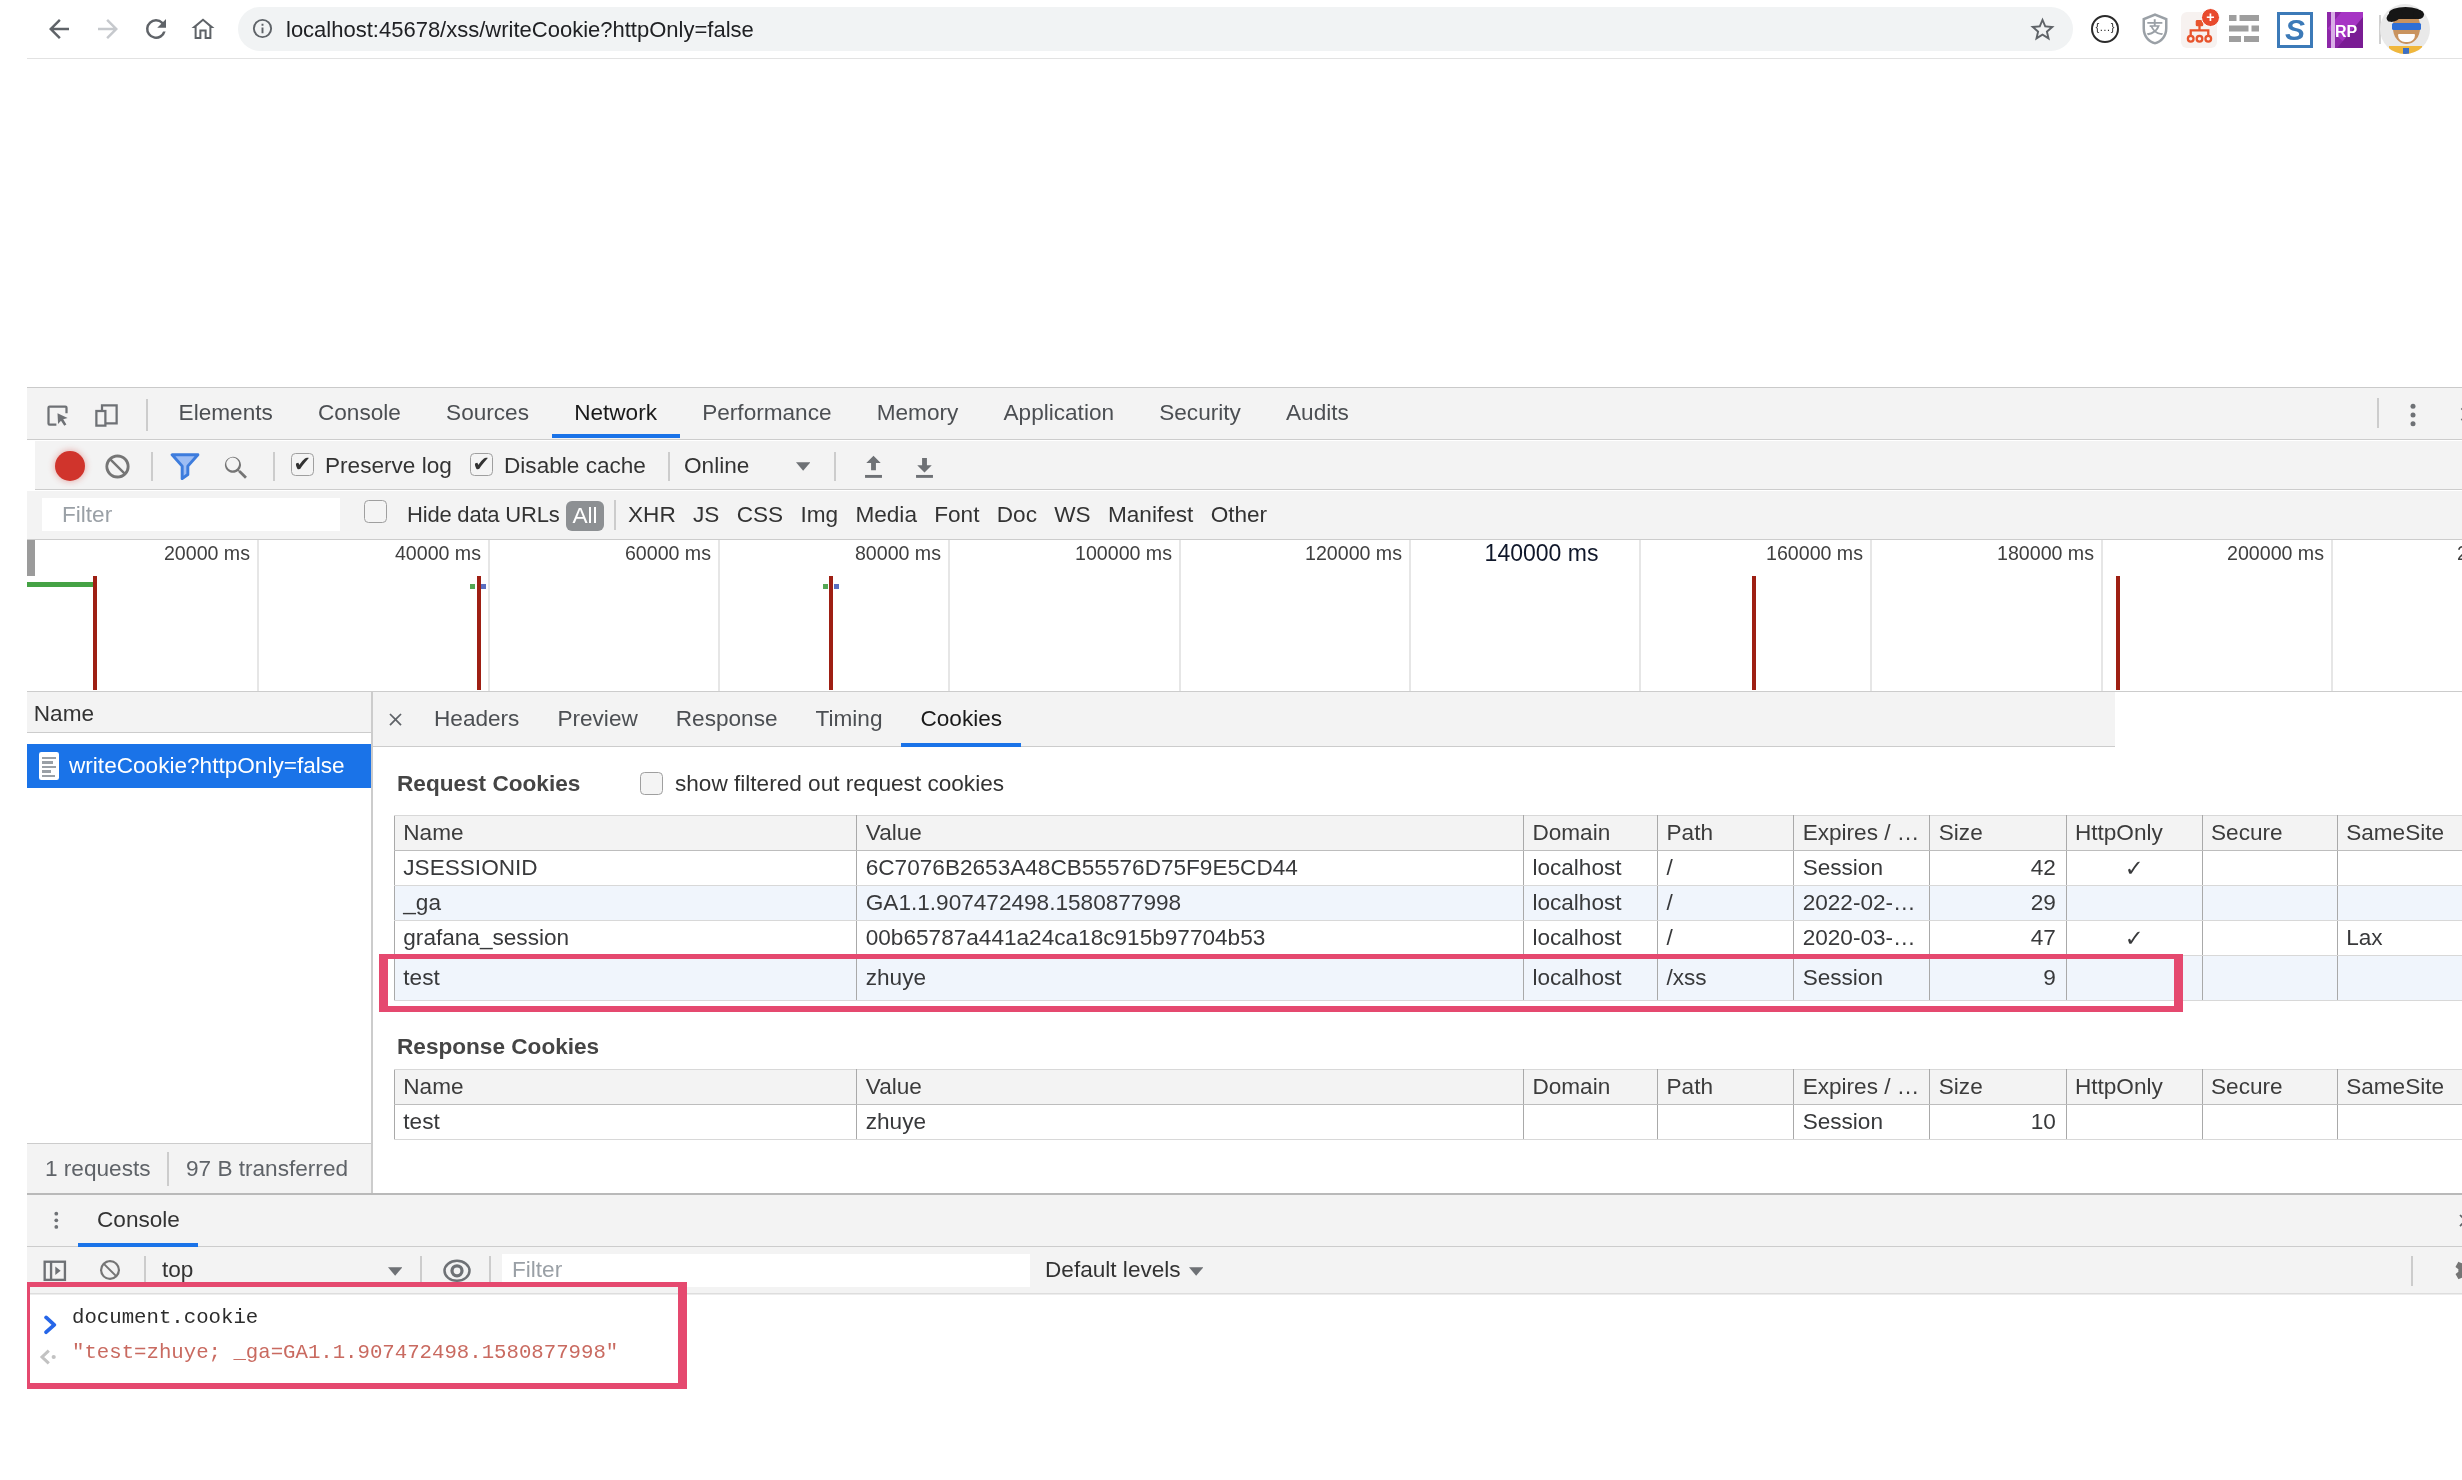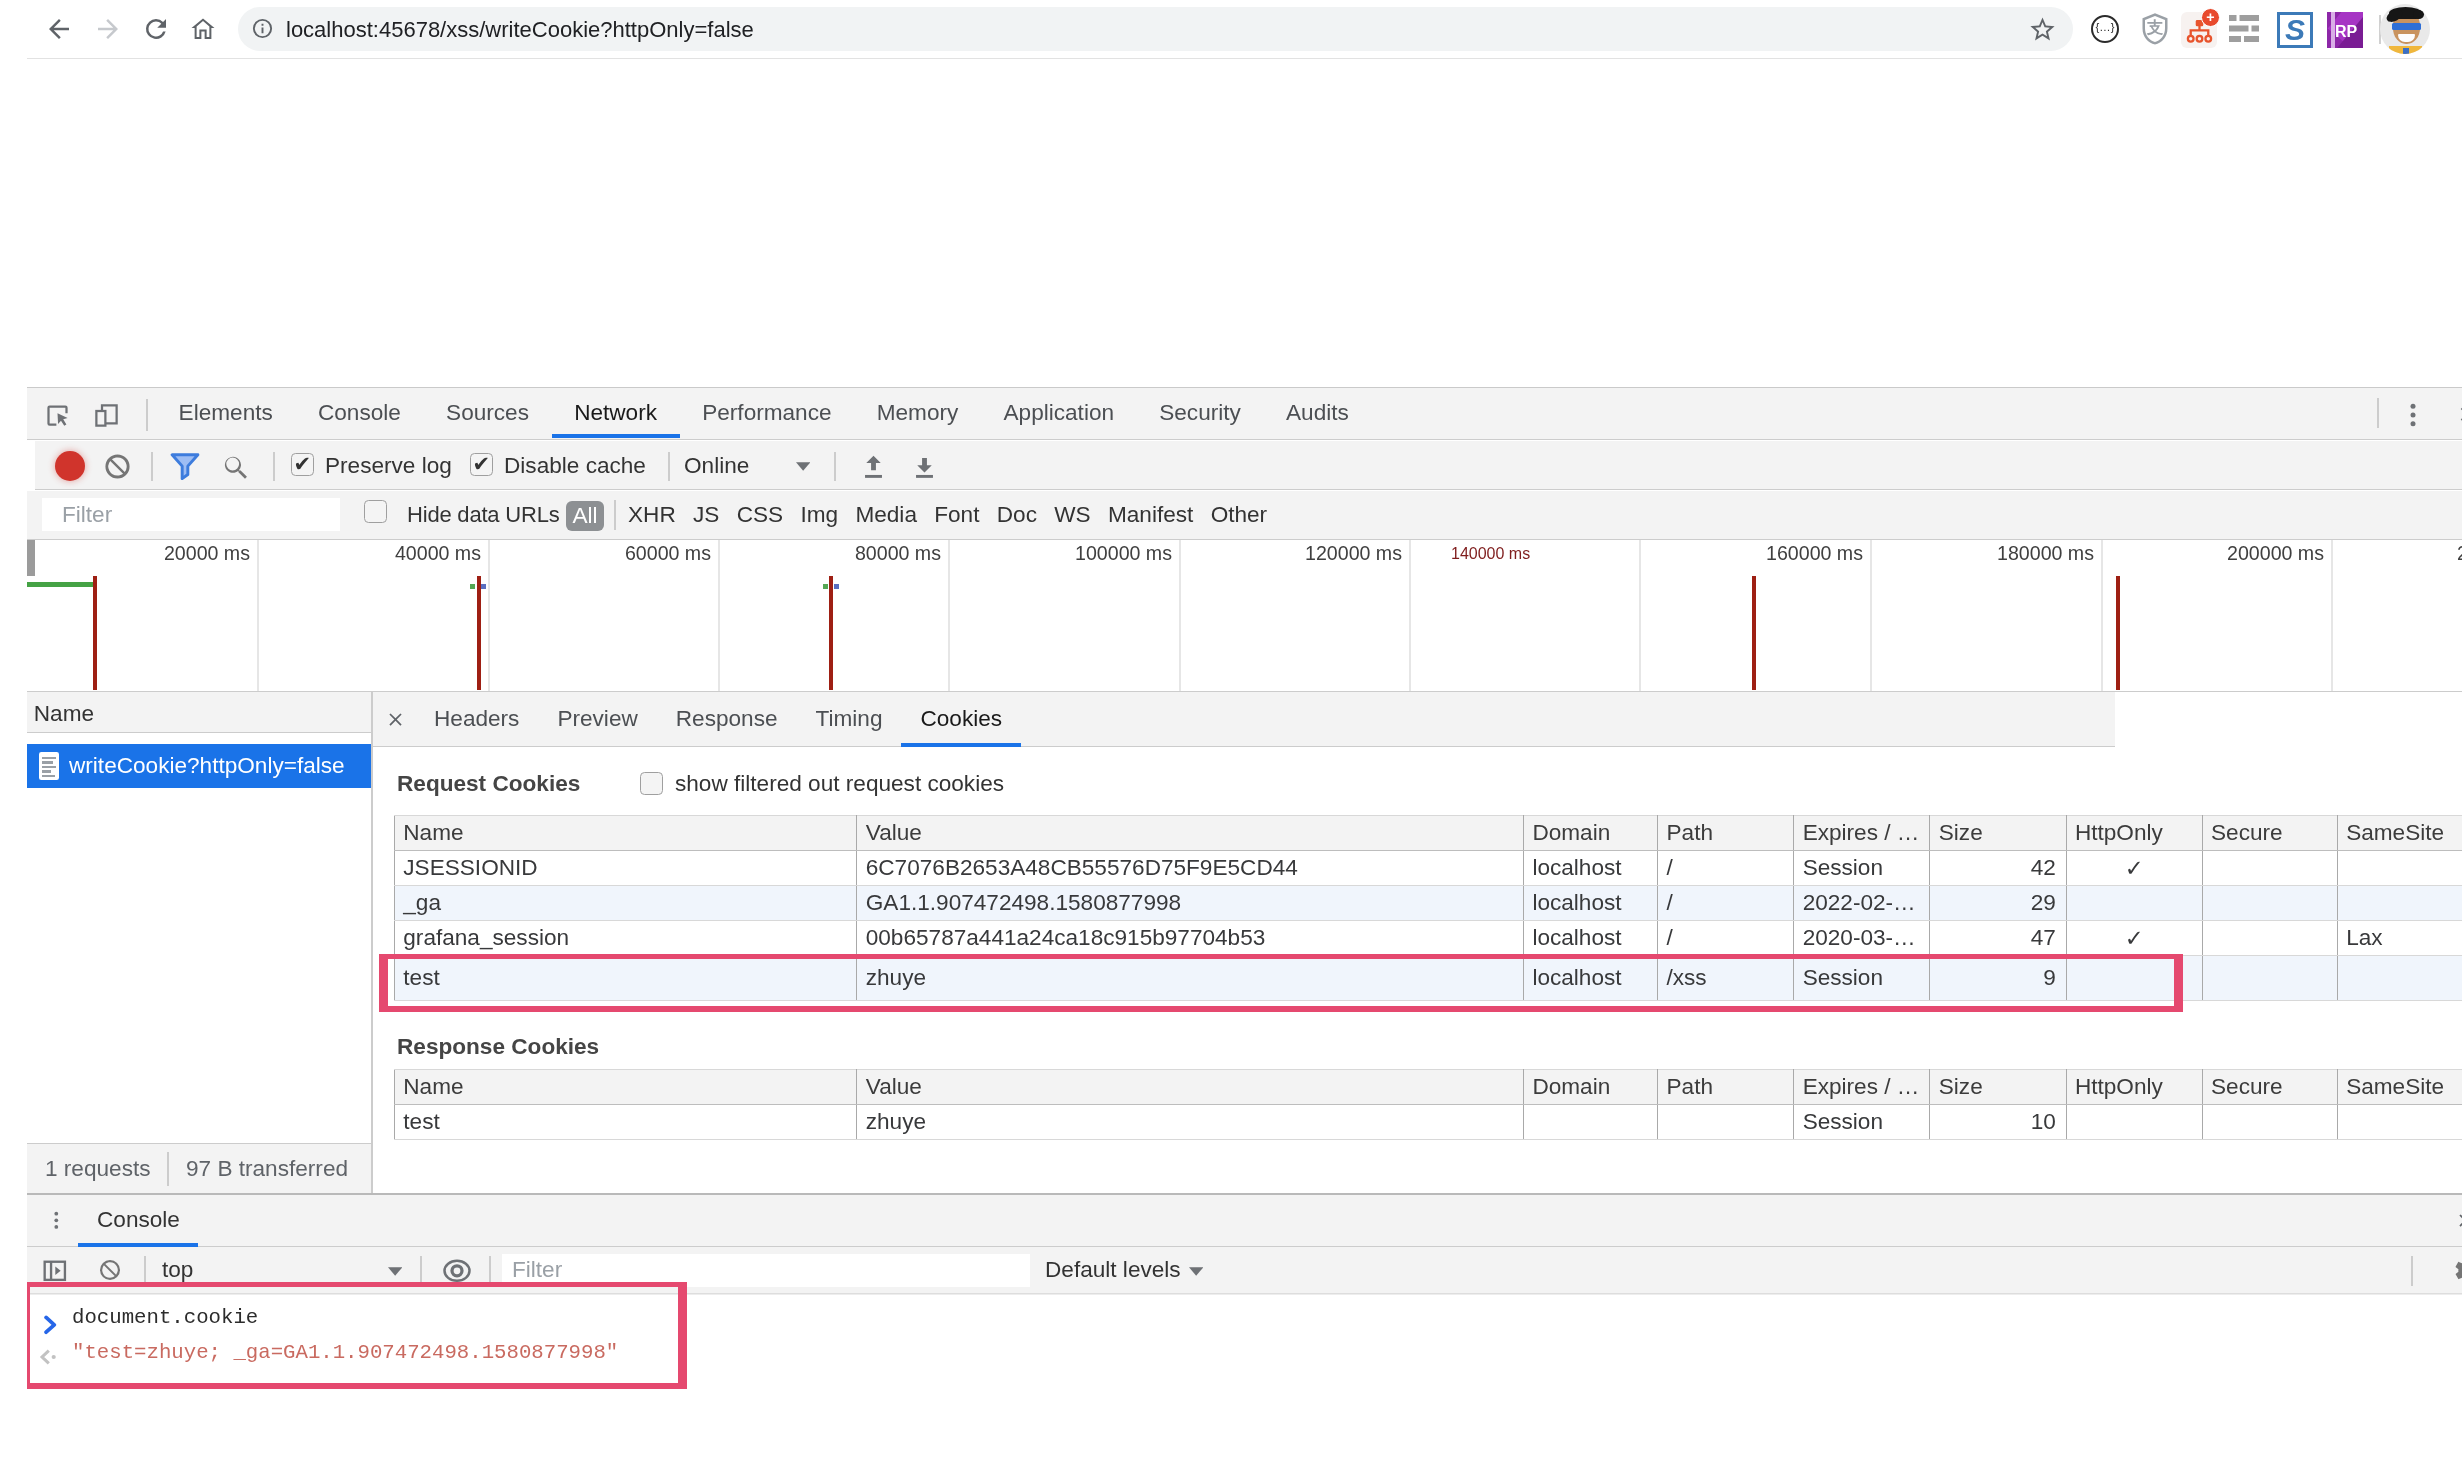--- a/index.html
+++ b/index.html
@@ -226,21 +226,21 @@
         <div class="abs" style="left:273px;top:0px;width:181px;text-align:right;font-size:19.6px;color:#404040;line-height:27px;white-space:nowrap">40000 ms</div>
         <div class="abs" style="left:691px;top:0;width:1.5px;height:152px;background:#e6e6e6"></div>
         <div class="abs" style="left:503px;top:0px;width:181px;text-align:right;font-size:19.6px;color:#404040;line-height:27px;white-space:nowrap">60000 ms</div>
         <div class="abs" style="left:921px;top:0;width:1.5px;height:152px;background:#e6e6e6"></div>
         <div class="abs" style="left:733px;top:0px;width:181px;text-align:right;font-size:19.6px;color:#404040;line-height:27px;white-space:nowrap">80000 ms</div>
         <div class="abs" style="left:1152px;top:0;width:1.5px;height:152px;background:#e6e6e6"></div>
         <div class="abs" style="left:964px;top:0px;width:181px;text-align:right;font-size:19.6px;color:#404040;line-height:27px;white-space:nowrap">100000 ms</div>
         <div class="abs" style="left:1382px;top:0;width:1.5px;height:152px;background:#e6e6e6"></div>
         <div class="abs" style="left:1194px;top:0px;width:181px;text-align:right;font-size:19.6px;color:#404040;line-height:27px;white-space:nowrap">120000 ms</div>
         <div class="abs" style="left:1612px;top:0;width:1.5px;height:152px;background:#e6e6e6"></div>
-        <div class="abs" style="left:1424px;top:0px;width:181px;text-align:left;font-size:16px;color:#7f1d1d;line-height:27px;white-space:nowrap">140000 ms</div>
+        <div class="abs" style="left:1424px;top:0px;width:181px;text-align:center;font-size:23px;color:#0f172a;line-height:27px;white-space:nowrap">140000 ms</div>
         <div class="abs" style="left:1843px;top:0;width:1.5px;height:152px;background:#e6e6e6"></div>
         <div class="abs" style="left:1655px;top:0px;width:181px;text-align:right;font-size:19.6px;color:#404040;line-height:27px;white-space:nowrap">160000 ms</div>
         <div class="abs" style="left:2074px;top:0;width:1.5px;height:152px;background:#e6e6e6"></div>
         <div class="abs" style="left:1886px;top:0px;width:181px;text-align:right;font-size:19.6px;color:#404040;line-height:27px;white-space:nowrap">180000 ms</div>
         <div class="abs" style="left:2304px;top:0;width:1.5px;height:152px;background:#e6e6e6"></div>
         <div class="abs" style="left:2116px;top:0px;width:181px;text-align:right;font-size:19.6px;color:#404040;line-height:27px;white-space:nowrap">200000 ms</div>
         <div class="abs" style="left:2346px;top:0px;width:181px;text-align:right;font-size:19.6px;color:#404040;line-height:27px;white-space:nowrap">220000 ms</div>
       </div>
     <div class="abs" style="left:0;top:42px;width:66px;height:5.3px;background:#45a245;"></div>
     <div id="ticks">

